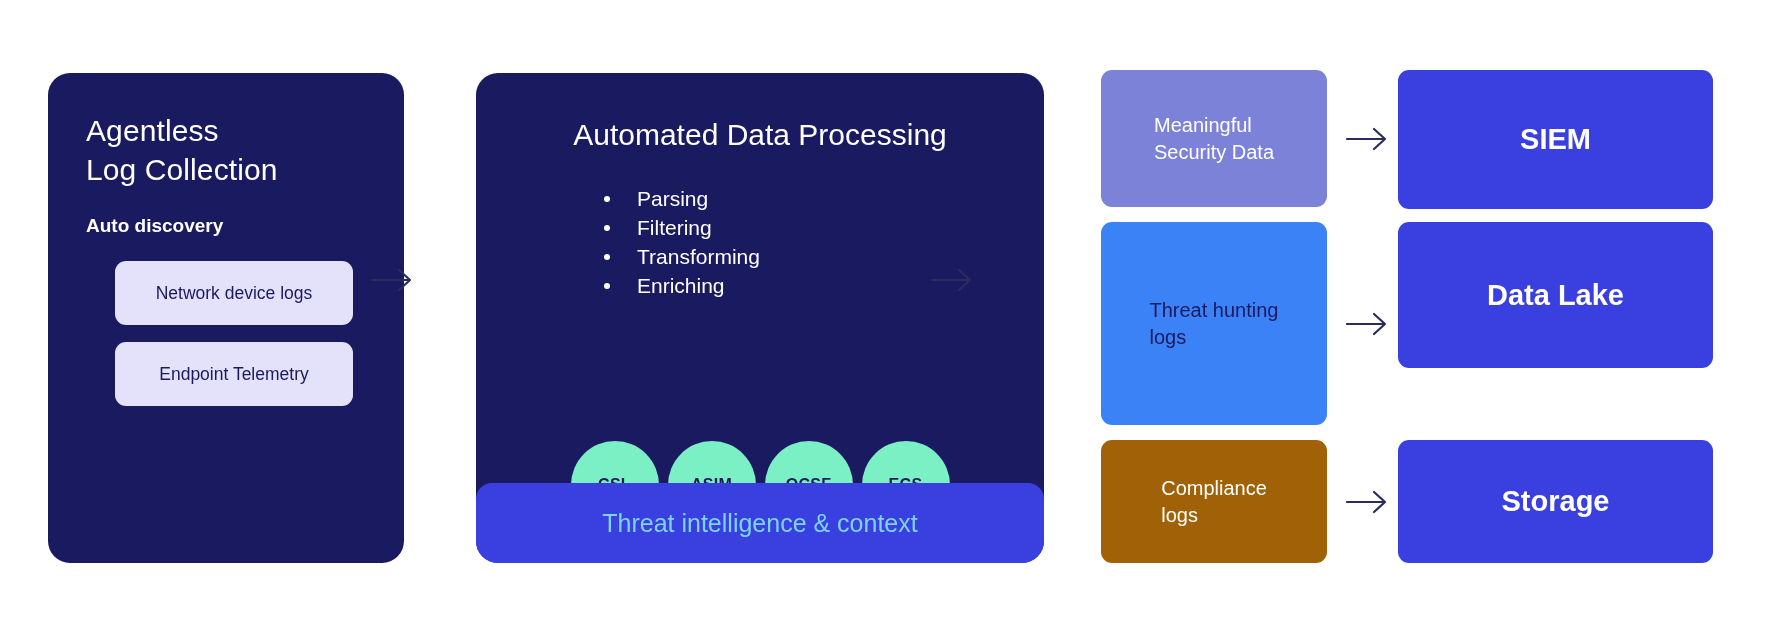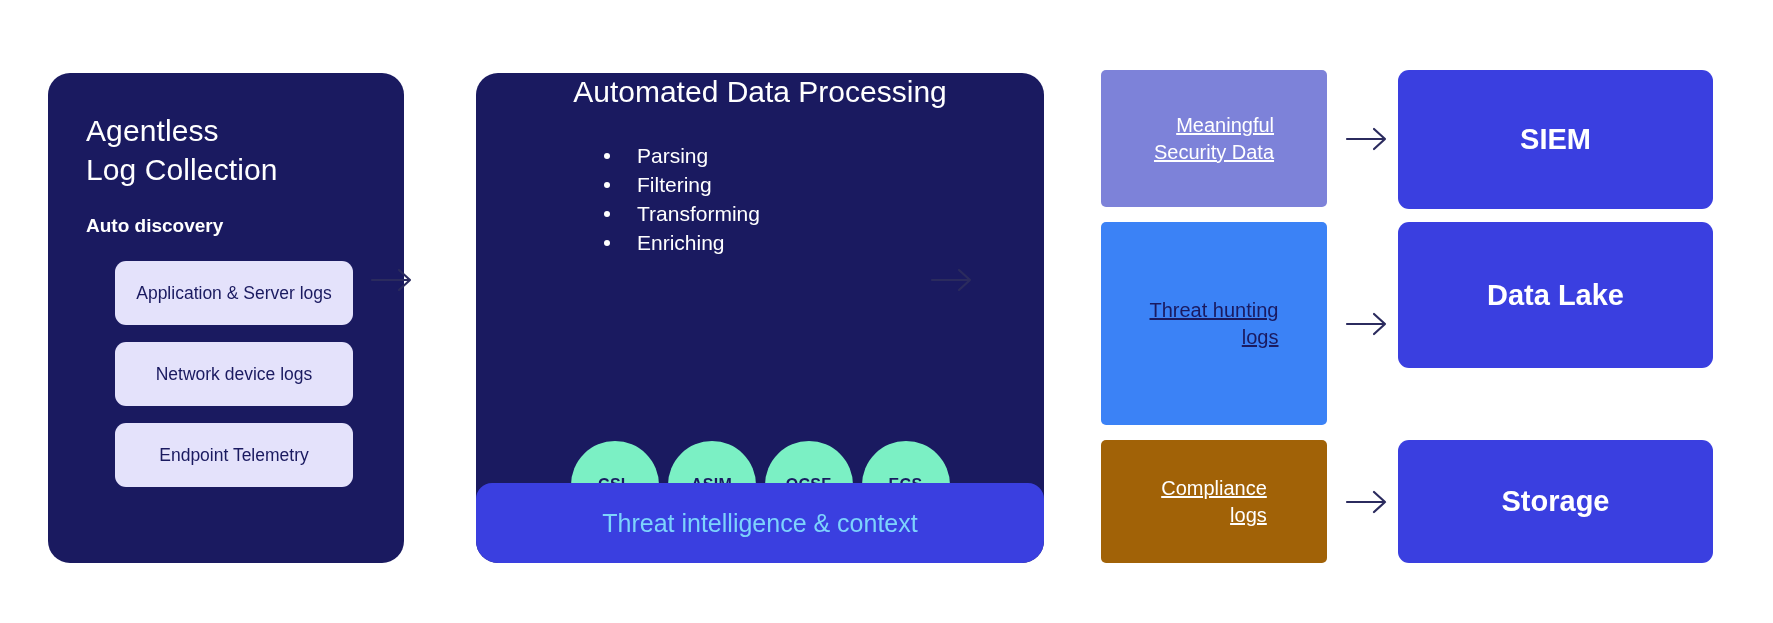--- a/index.html
+++ b/index.html
@@ -83,20 +83,21 @@
     background: #1a1a60;
     border-radius: 22px;
     overflow: hidden;
   }
   .processing-title {
     color: #ffffff;
     font-size: 30px;
     line-height: 38px;
     font-weight: 400;
     text-align: center;
+    margin-top: 43px;
   }
   .bullets {
     list-style: none;
     margin: 30px 0 0 125px;
   }
   .bullets li {
     position: relative;
     color: #ffffff;
     font-size: 21px;
     line-height: 29px;
@@ -146,31 +147,30 @@
     font-size: 25px;
     display: flex;
     align-items: center;
     justify-content: center;
   }
 
   
   .out-box {
     position: absolute;
     width: 226px;
-    border-radius: 5px;
-    display: flex;
-    align-items: center;
-    justify-content: center;
-    text-align: right;
+    border-radius: 11px;
+    display: flex;
+    align-items: center;
+    justify-content: center;
+    text-align: left;
     font-size: 20px;
     line-height: 27px;
     font-weight: 400;
     padding: 10px;
     white-space: pre-line;
-    text-decoration: underline;
   }
   .dest-box {
     position: absolute;
     width: 315px;
     background: #3a3fe0;
     border-radius: 11px;
     color: #ffffff;
     font-size: 29px;
     font-weight: 700;
     display: flex;
@@ -182,21 +182,20 @@
 </head>
 <body>
 
 <div class="diagram">
 
   <section class="panel-collection">
     <h2 class="collection-title">Agentless
 Log Collection</h2>
     <p class="collection-sub">Auto discovery</p>
     <div class="chip-list">
-      <div class="chip">Application &amp; Server logs</div>
       <div class="chip">Network device logs</div>
       <div class="chip">Endpoint Telemetry</div>
     </div>
   </section>
 
   <div class="arrow" style="left:370px; top:264px; width:44px; height:32px;">
     <svg width="44" height="26" viewBox="0 0 44 26" fill="none" aria-hidden="true">
       <path d="M2 13 H40 M29 3 L40 13 L29 23" stroke="#2b2b5e" stroke-width="2.2" stroke-linecap="round" stroke-linejoin="round"></path>
     </svg>
   </div>

